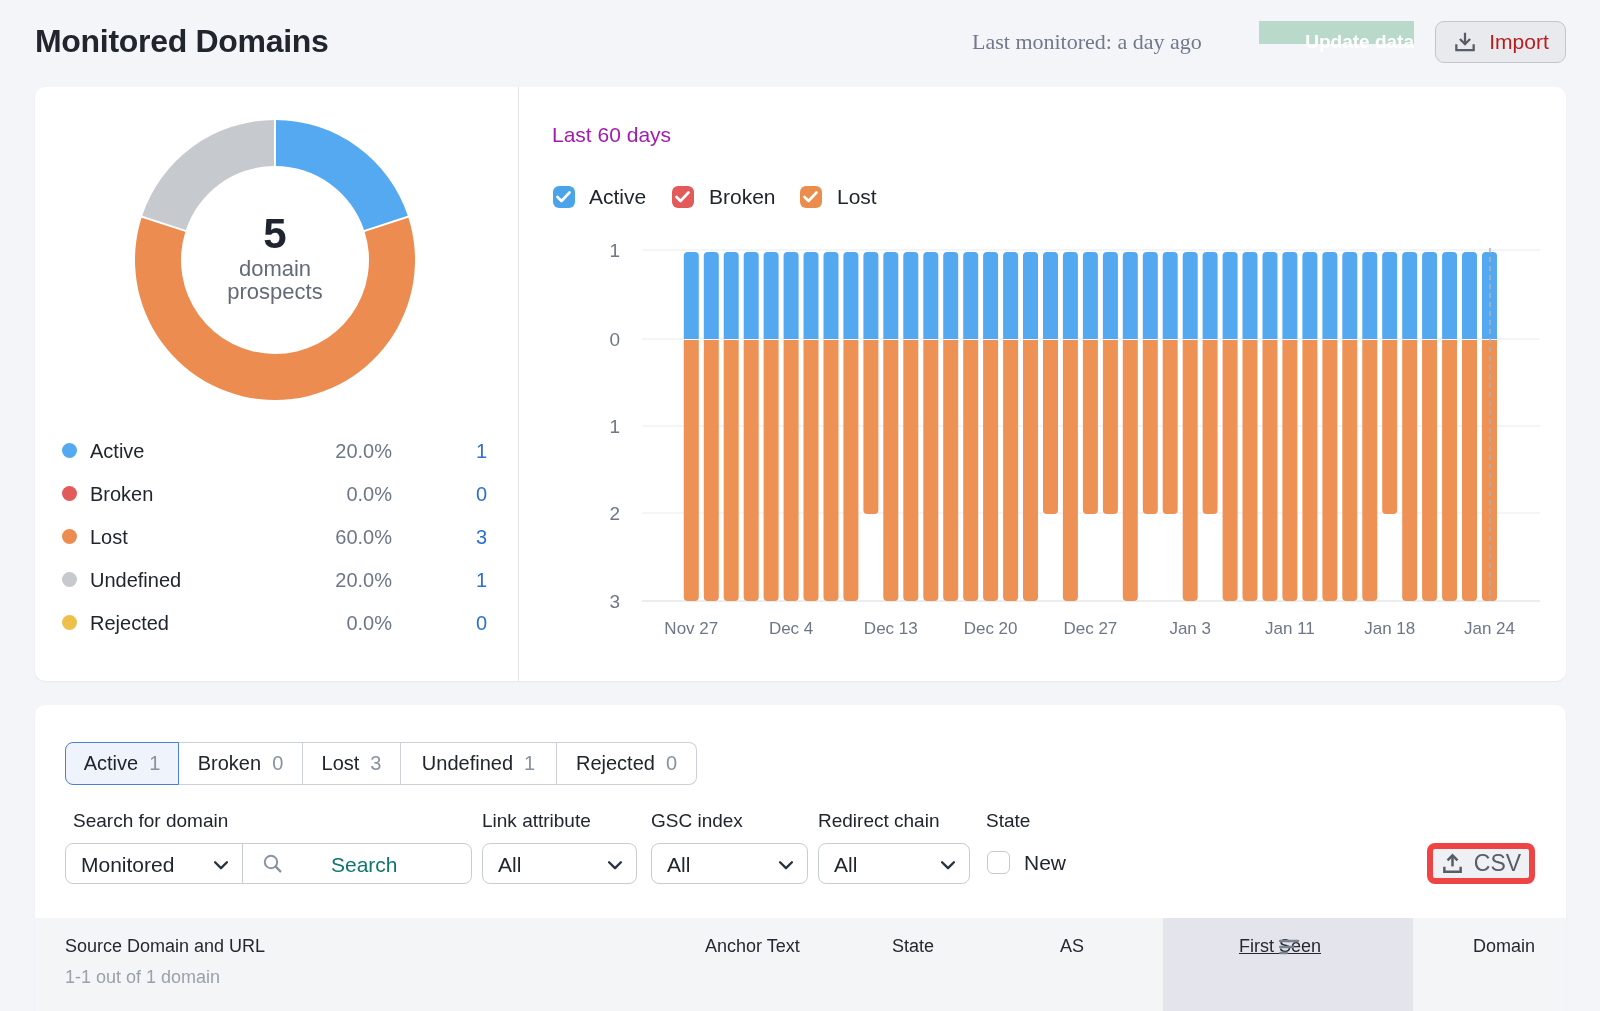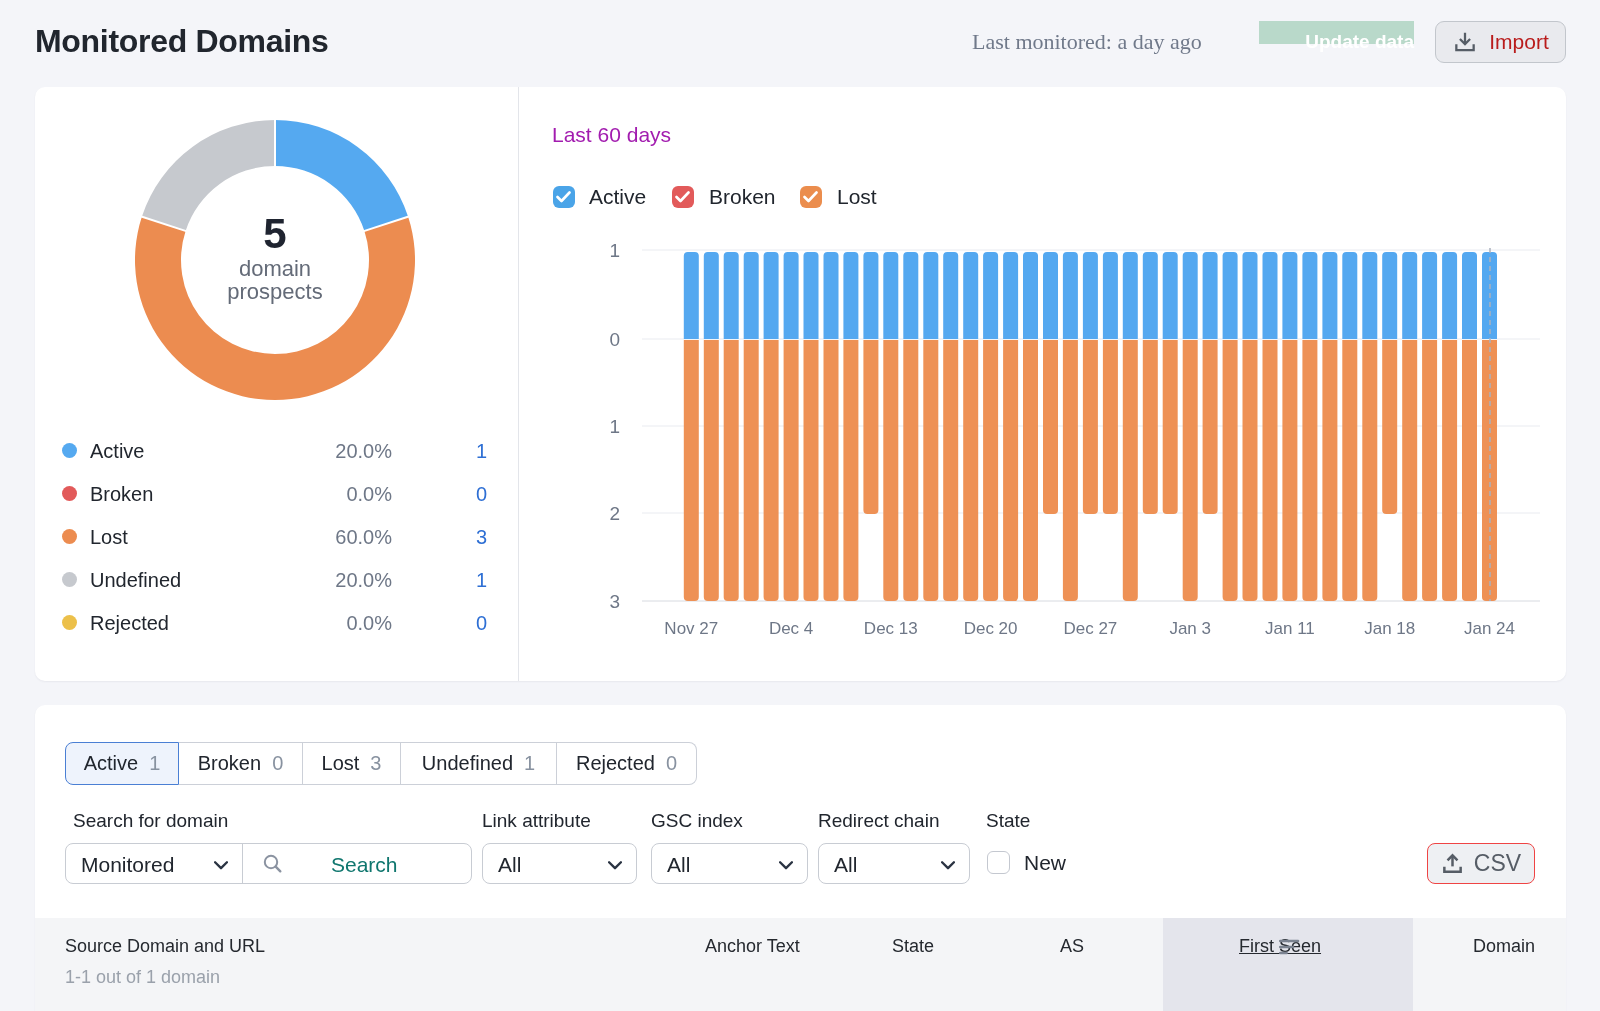--- a/index.html
+++ b/index.html
@@ -31,21 +31,21 @@
 .tab.first { border:1px solid #4a7fd4; border-radius:8px 0 0 8px; background:#eef3fc; }
 .tab.sec { border-left:none; }
 .tab.last { border-radius:0 8px 8px 0; }
 .flabel { position:absolute; top:810px; font-size:19px; color:#21262e; }
 .ctrl { position:absolute; top:843px; height:41px; border:1px solid #c8ccd3; border-radius:8px; background:#fff; font-size:21px; color:#21262e;padding-left:31px; }
 .chev { position:absolute; top:17px; width:14px; height:9px; }
 .srchwrap { position:absolute; left:65px; top:843px; width:407px; height:41px; border:1px solid #c8ccd3; border-radius:8px; background:#fff; font-size:21px; color:#21262e; }
 .srchdiv { position:absolute; left:176px; top:0; width:1px; height:39px; background:#c8ccd3; }
 .newcb { position:absolute; left:987px; top:851px; width:23px; height:23px; border:1.5px solid #c4c8d0; border-radius:6px; background:#fff; }
 .newlab { position:absolute; left:1024px; top:851px; font-size:21px; color:#21262e; }
-.csvbtn { position:absolute; left:1427px; top:843px; width:108px; height:41px; background:#eef0f3; border:1px solid #ef4444; border-radius:8px; display:flex; align-items:center; justify-content:center; gap:10px; font-size:23px; color:#565d66; }
+.csvbtn { position:absolute; left:1427px; top:843px; width:108px; height:41px; background:#eef0f3; border:6px solid #ef4444; border-radius:8px; display:flex; align-items:center; justify-content:center; gap:10px; font-size:23px; color:#565d66; }
 .thead { position:absolute; left:35px; top:918px; width:1531px; height:93px; background:#f4f5f7; }
 .fscol { position:absolute; left:1128px; top:0; width:250px; height:93px; background:#e4e5ec; }
 .th { position:absolute; top:18px; font-size:18px; color:#25292f; }
 .sub2 { position:absolute; left:30px; top:49px; font-size:18px; color:#9aa1ab; }
 </style>
 </head>
 <body>
 <h1>Monitored Domains</h1>
 <div class="lastmon">Last monitored: a day ago</div>
 <div class="btn-upd">Update data</div>

